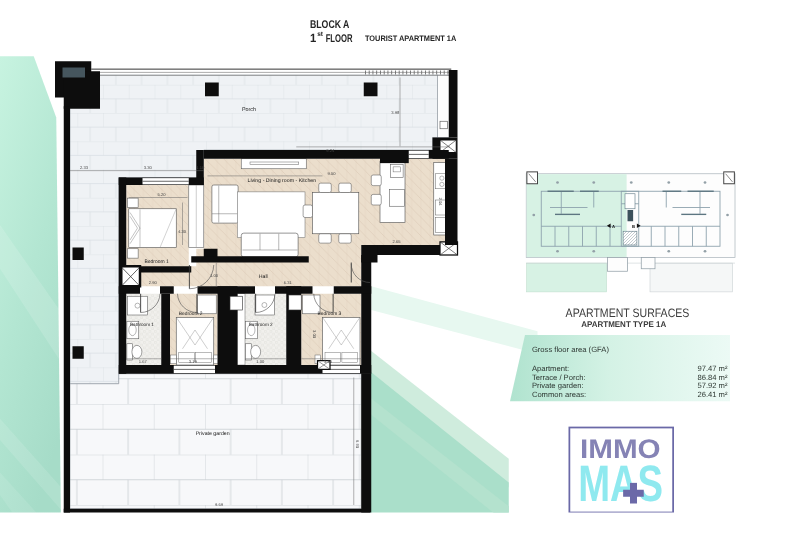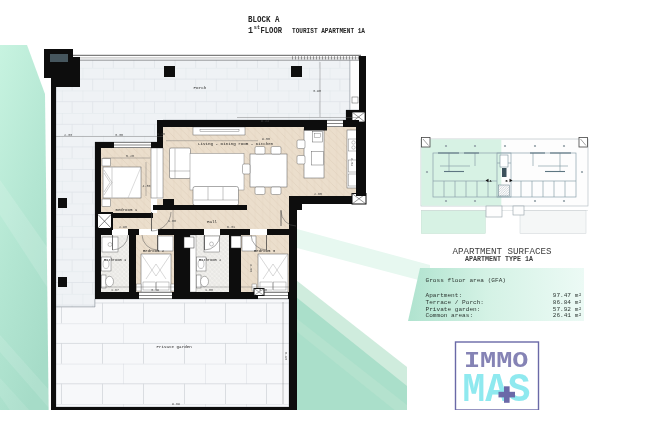--- a/index.html
+++ b/index.html
@@ -1,16 +1,16 @@
 <!DOCTYPE html>
 <html><head>
 <meta charset="utf-8">
 <style>
   html,body{margin:0;padding:0;background:#fff;}
-  #page{position:relative;width:648px;height:410px;overflow:hidden;font-family:Liberation Mono, monospace;}
+  #page{position:relative;width:648px;height:410px;overflow:hidden;font-family:Liberation Sans, sans-serif;}
   svg{display:block;}
 </style>
 </head>
 <body>
 <div id="page">
 <svg width="648" height="439" viewBox="0 0 648 439">
 <defs>
   <linearGradient id="leftband" x1="0" y1="0" x2="0.4" y2="1">
     <stop offset="0" stop-color="#c7f3e0"></stop>
     <stop offset="0.55" stop-color="#b3e6d2"></stop>

